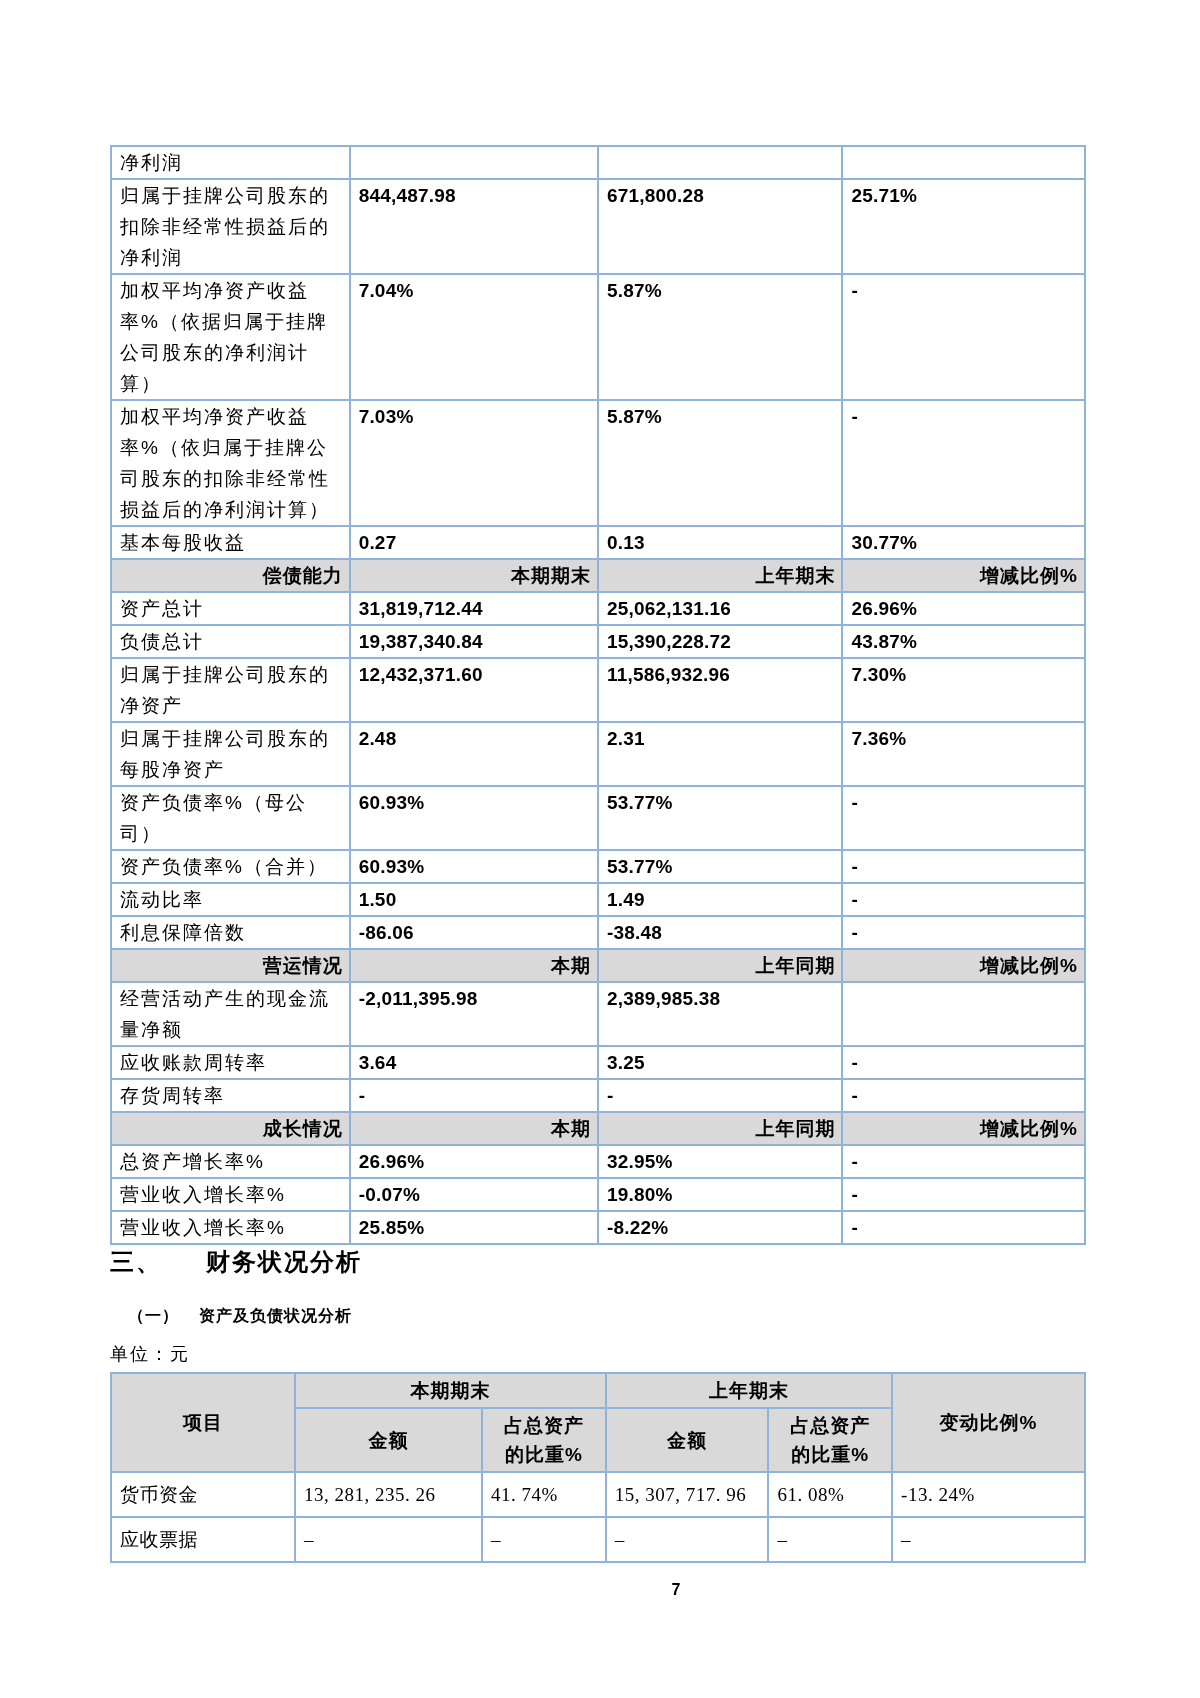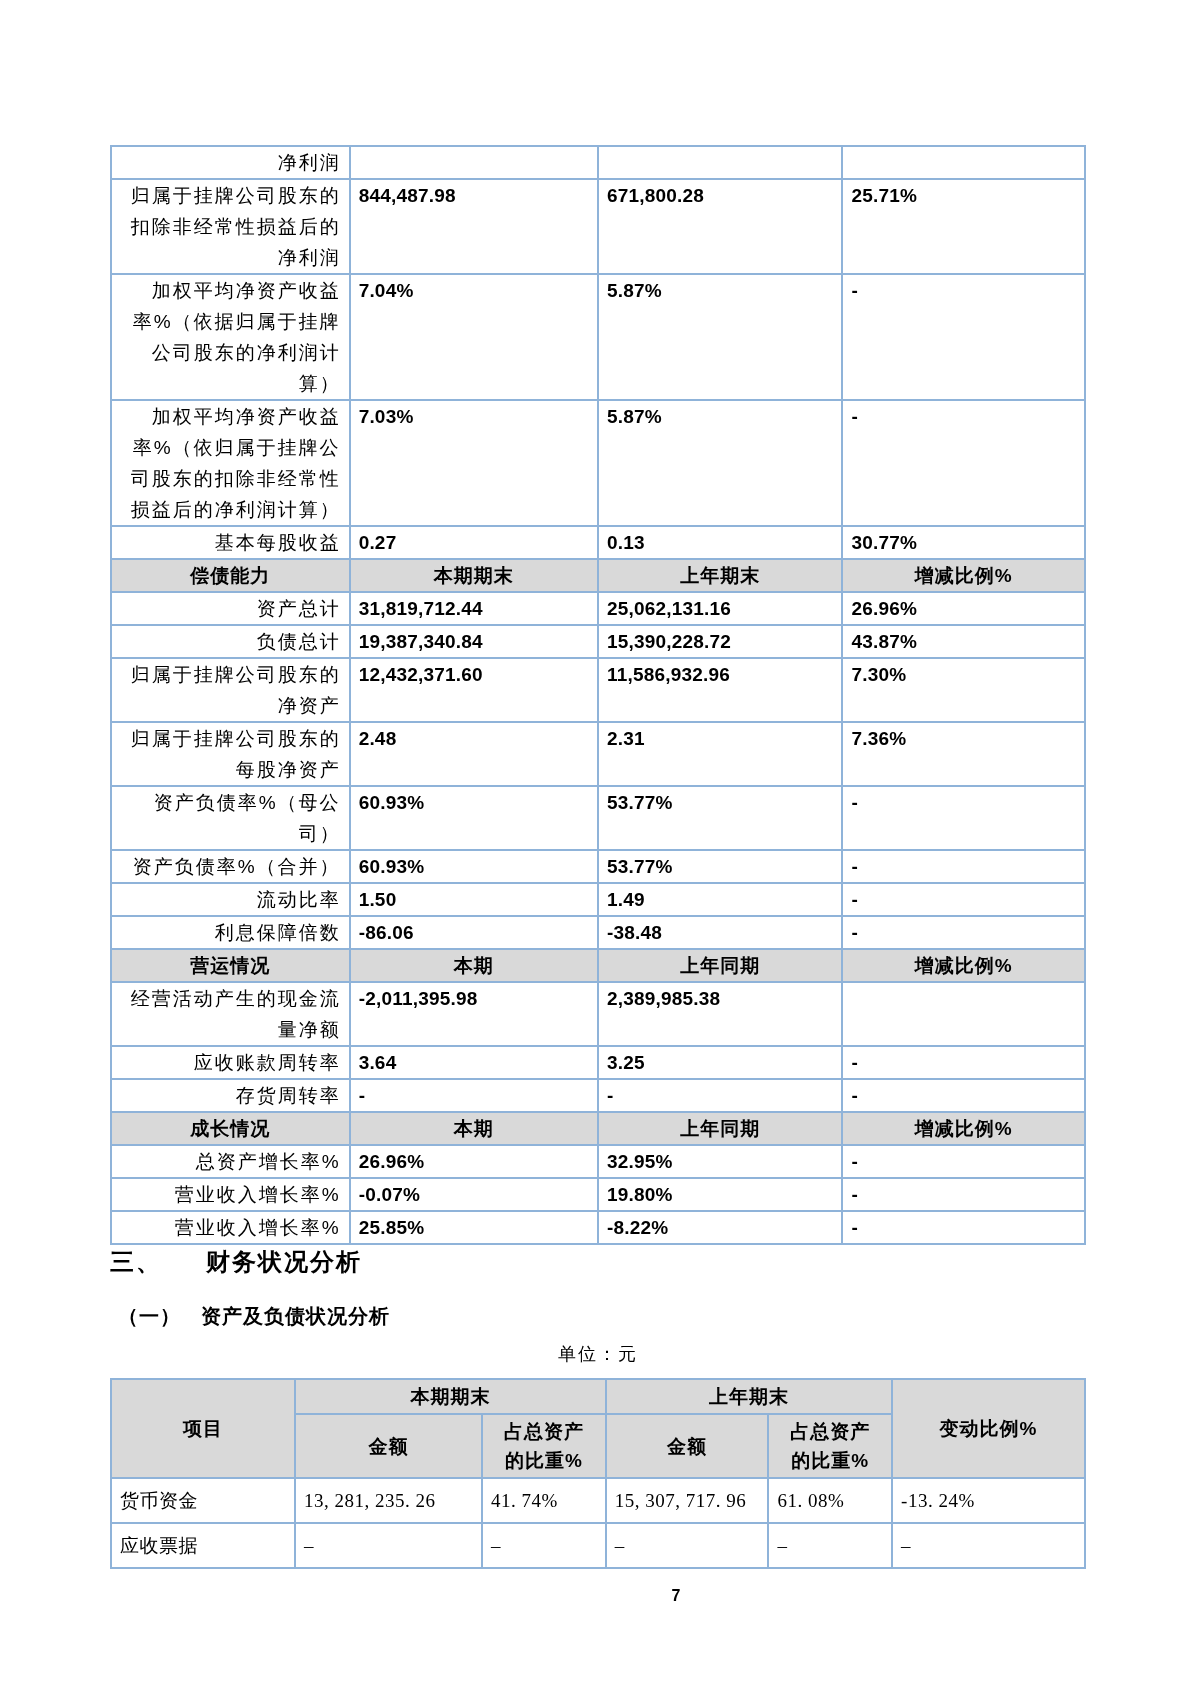--- a/index.html
+++ b/index.html
@@ -13,43 +13,43 @@
   .page { padding: 145px 114px 0 110px; }
 
   table { border-collapse: collapse; width: 100%; table-layout: fixed; }
 
   
   .t1, .t1 td, .t1 th { border: 2px solid #8fb3d9; }
   .t1 td {
     font-size: 19px; line-height: 31px;
     padding: 0 8px; vertical-align: top;
   }
-  .t1 td.c0 { letter-spacing: 2px; text-align: right; }
+  .t1 td.c0 { letter-spacing: 2px; }
   .t1 td.c1, .t1 td.c2, .t1 td.c3 { font-weight: 600; letter-spacing: 0.2px; }
   .t1 tr.header th {
     background: #d9d9d9; font-weight: bold;
     font-size: 19px; line-height: 31px;
-    text-align: center; padding: 0 6px; letter-spacing: 1px;
+    text-align: right; padding: 0 6px; letter-spacing: 1px;
   }
 
   
   .sec-heading {
     font-size: 24px; font-weight: bold;
     letter-spacing: 2px; line-height: 33px;
   }
   .sec-heading .no { margin-right: 44px; }
   .sub-heading {
-    margin-top: 24px; margin-left: 8px;
-    font-size: 20px; font-weight: bold;
+    margin-top: 24px; margin-left: 18px;
+    font-size: 16px; font-weight: bold;
     letter-spacing: 1px; line-height: 28px;
   }
   .sub-heading .no { margin-right: 20px; }
   .unit-label {
-    margin-top: 12px; margin-bottom: 12px;
-    text-align: center;
+    margin-top: 12px; margin-bottom: 6px;
+    text-align: left;
     font-family: "Liberation Serif", serif;
     font-size: 18px; letter-spacing: 2px;
   }
 
   
   .t2, .t2 td, .t2 th { border: 2px solid #8fb3d9; }
   .t2 th {
     background: #d9d9d9; font-weight: bold;
     font-size: 19px; line-height: 29px;
     text-align: center; vertical-align: middle;

